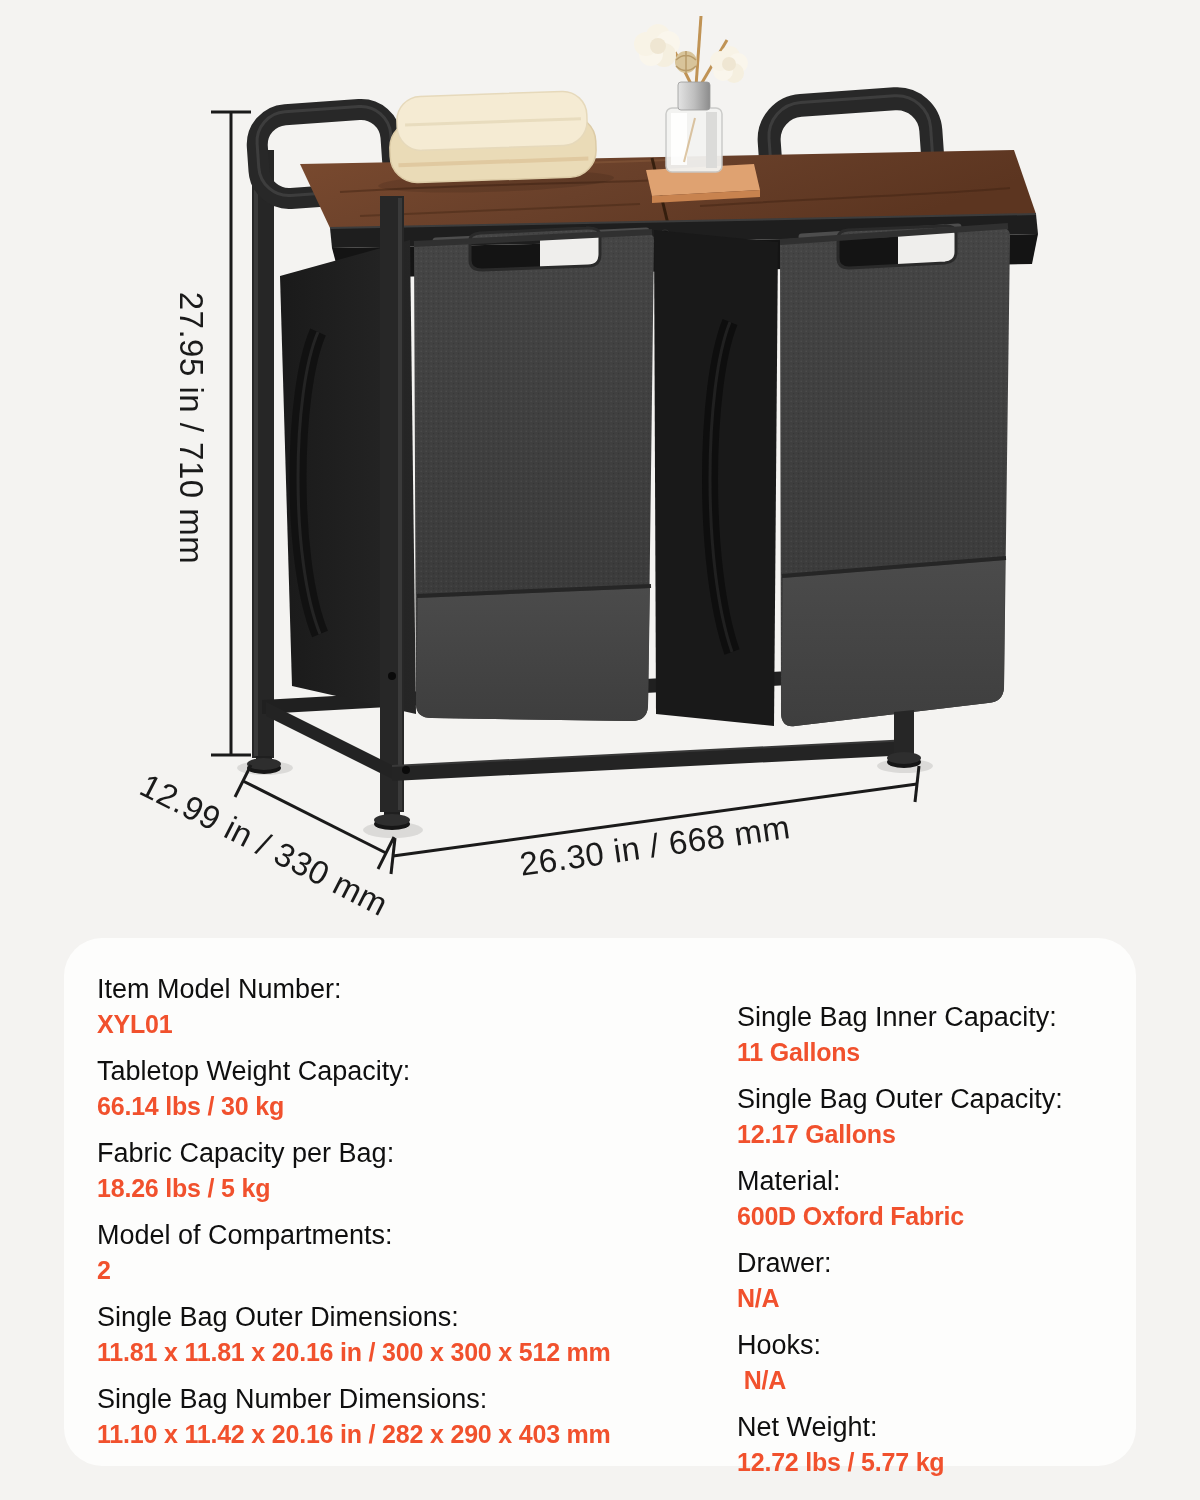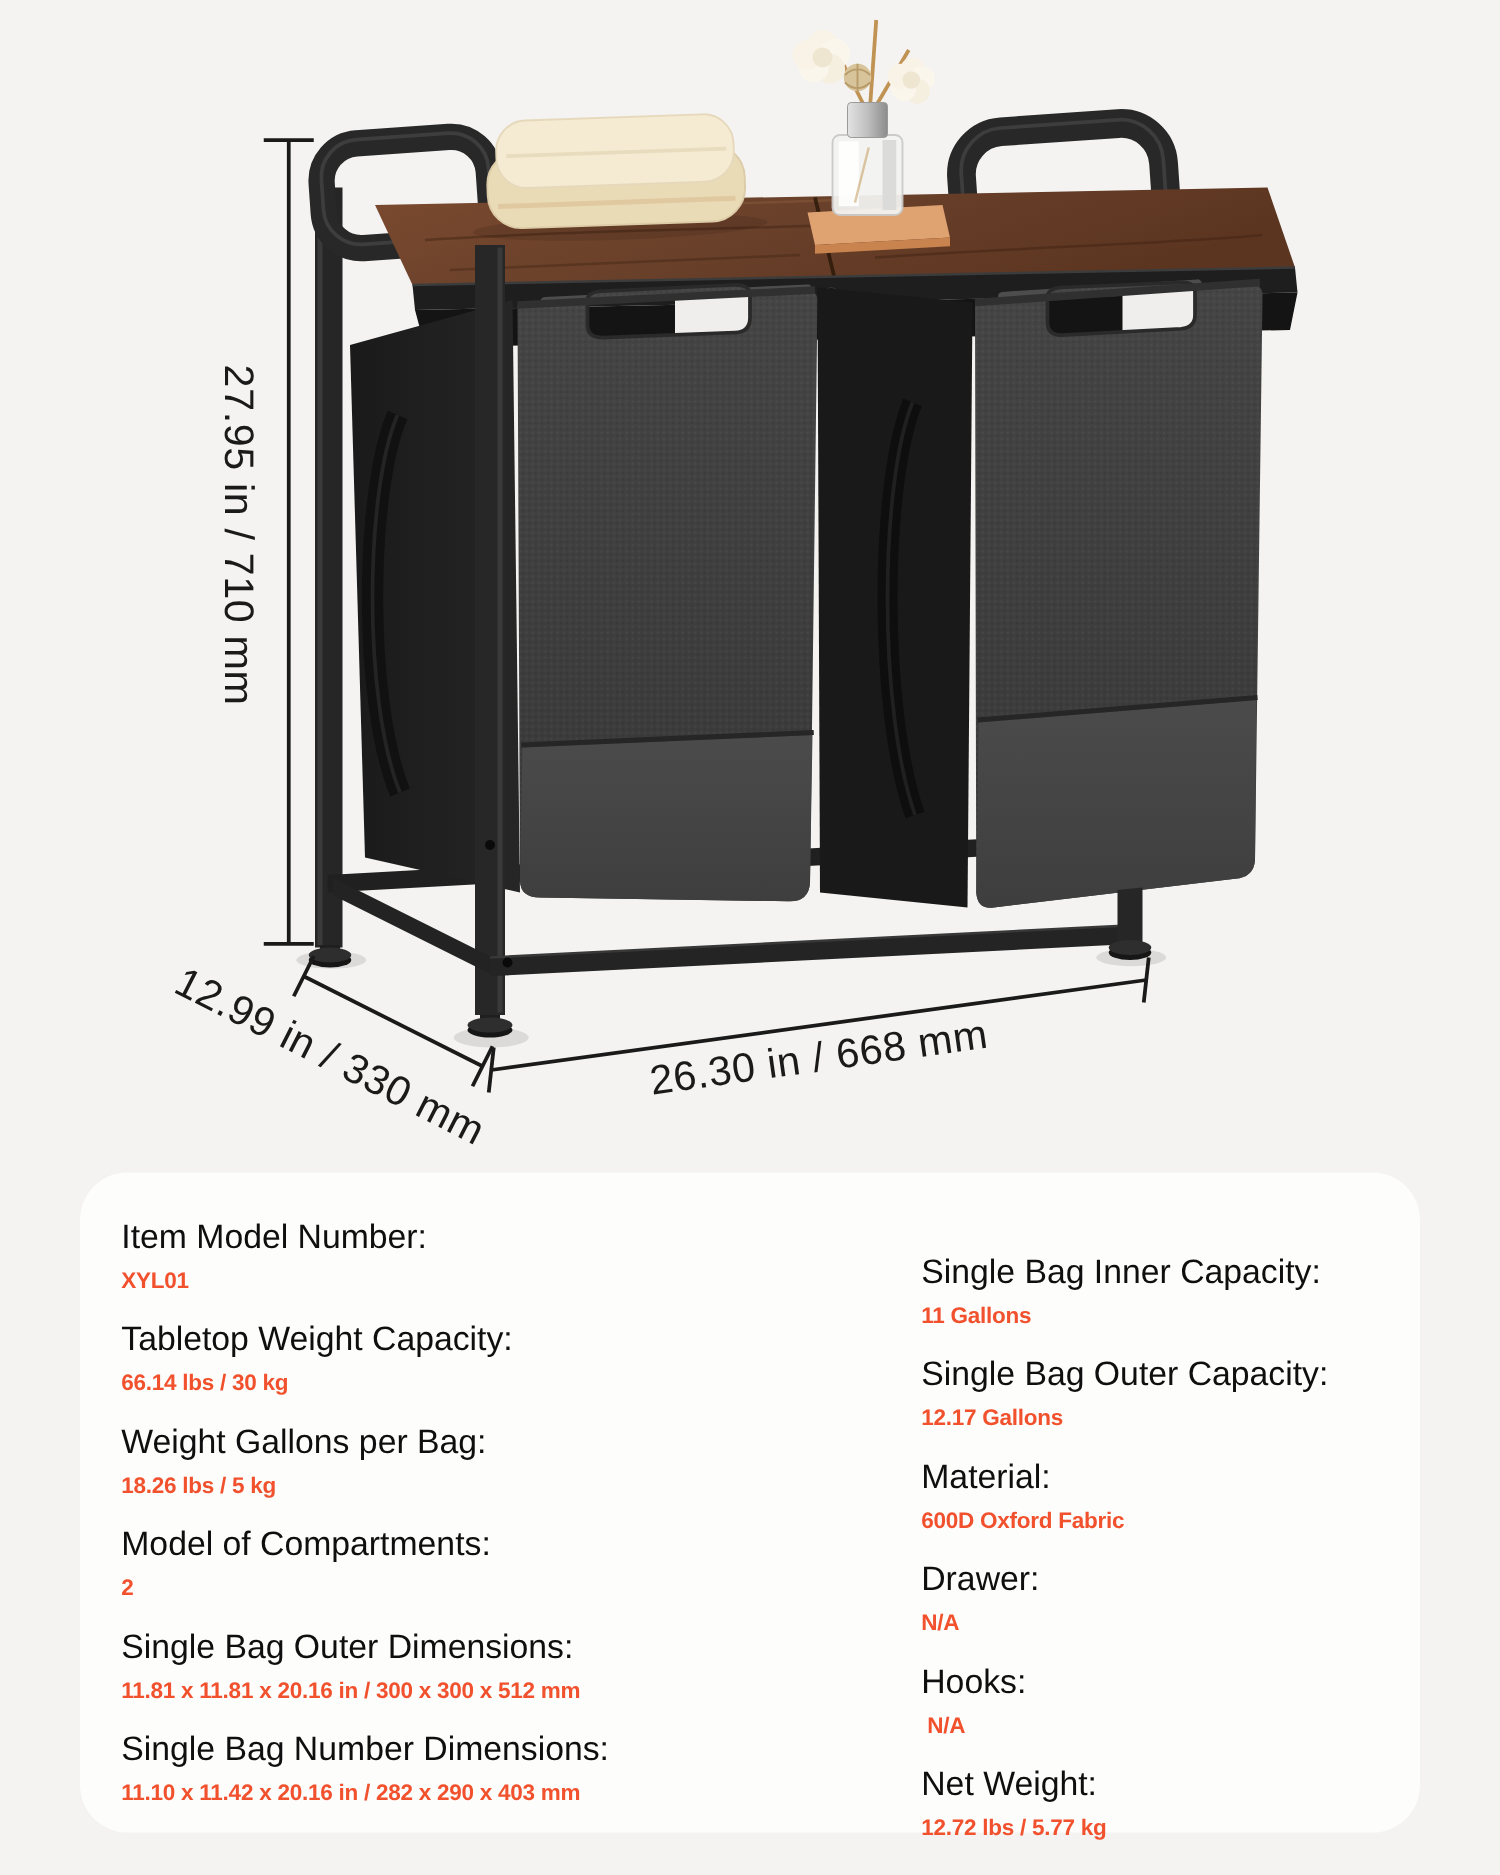--- a/index.html
+++ b/index.html
@@ -28,21 +28,21 @@
   }
   .spec-col{position:absolute;top:34px;}
   .spec-col.left{left:33px;width:620px;}
   .spec-col.right{left:673px;width:380px;margin-top:28px;}
   .spec-item{margin-bottom:13px;}
   .spec-label{
     display:block;font-size:27px;line-height:35px;font-weight:500;color:#0f0f0f;
     white-space:nowrap;
   }
   .spec-value{
-    display:block;font-size:18px;line-height:34px;font-weight:700;color:#F1512D;
+    display:block;font-size:25px;line-height:34px;font-weight:700;color:#F1512D;
     white-space:pre-wrap;letter-spacing:-0.2px;
   }
 </style>
 </head>
 <body>
 
 <div class="photo-area">
   <svg width="1200" height="940" viewBox="0 0 1200 940">
     <defs>
       <linearGradient id="woodGrad" x1="0" y1="0" x2="1" y2="0.3">
@@ -239,21 +239,21 @@
   <div class="spec-col left">
     <div class="spec-item">
       <span class="spec-label">Item Model Number:</span>
       <span class="spec-value">XYL01</span>
     </div>
     <div class="spec-item">
       <span class="spec-label">Tabletop Weight Capacity:</span>
       <span class="spec-value">66.14 lbs / 30 kg</span>
     </div>
     <div class="spec-item">
-      <span class="spec-label">Weight Gallons per Bag:</span>
+      <span class="spec-label">Fabric Capacity per Bag:</span>
       <span class="spec-value">18.26 lbs / 5 kg</span>
     </div>
     <div class="spec-item">
       <span class="spec-label">Model of Compartments:</span>
       <span class="spec-value">2</span>
     </div>
     <div class="spec-item">
       <span class="spec-label">Single Bag Outer Dimensions:</span>
       <span class="spec-value">11.81 x 11.81 x 20.16 in / 300 x 300 x 512 mm</span>
     </div>

